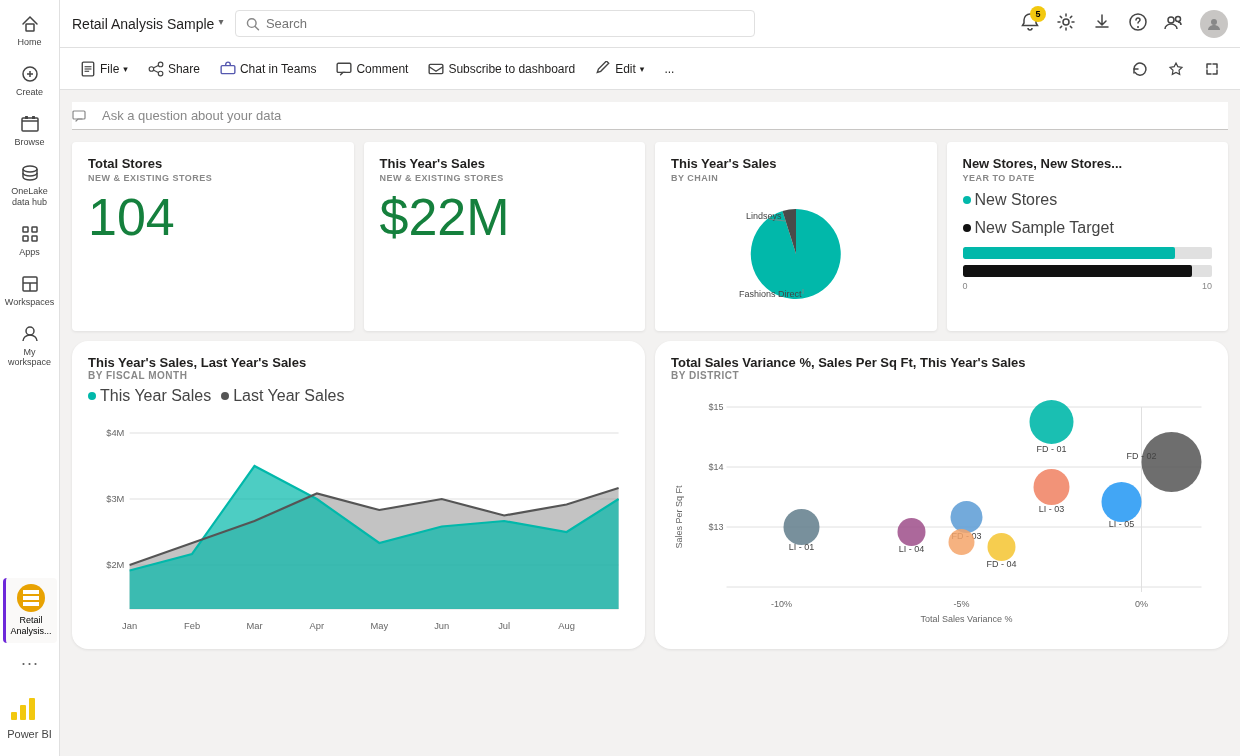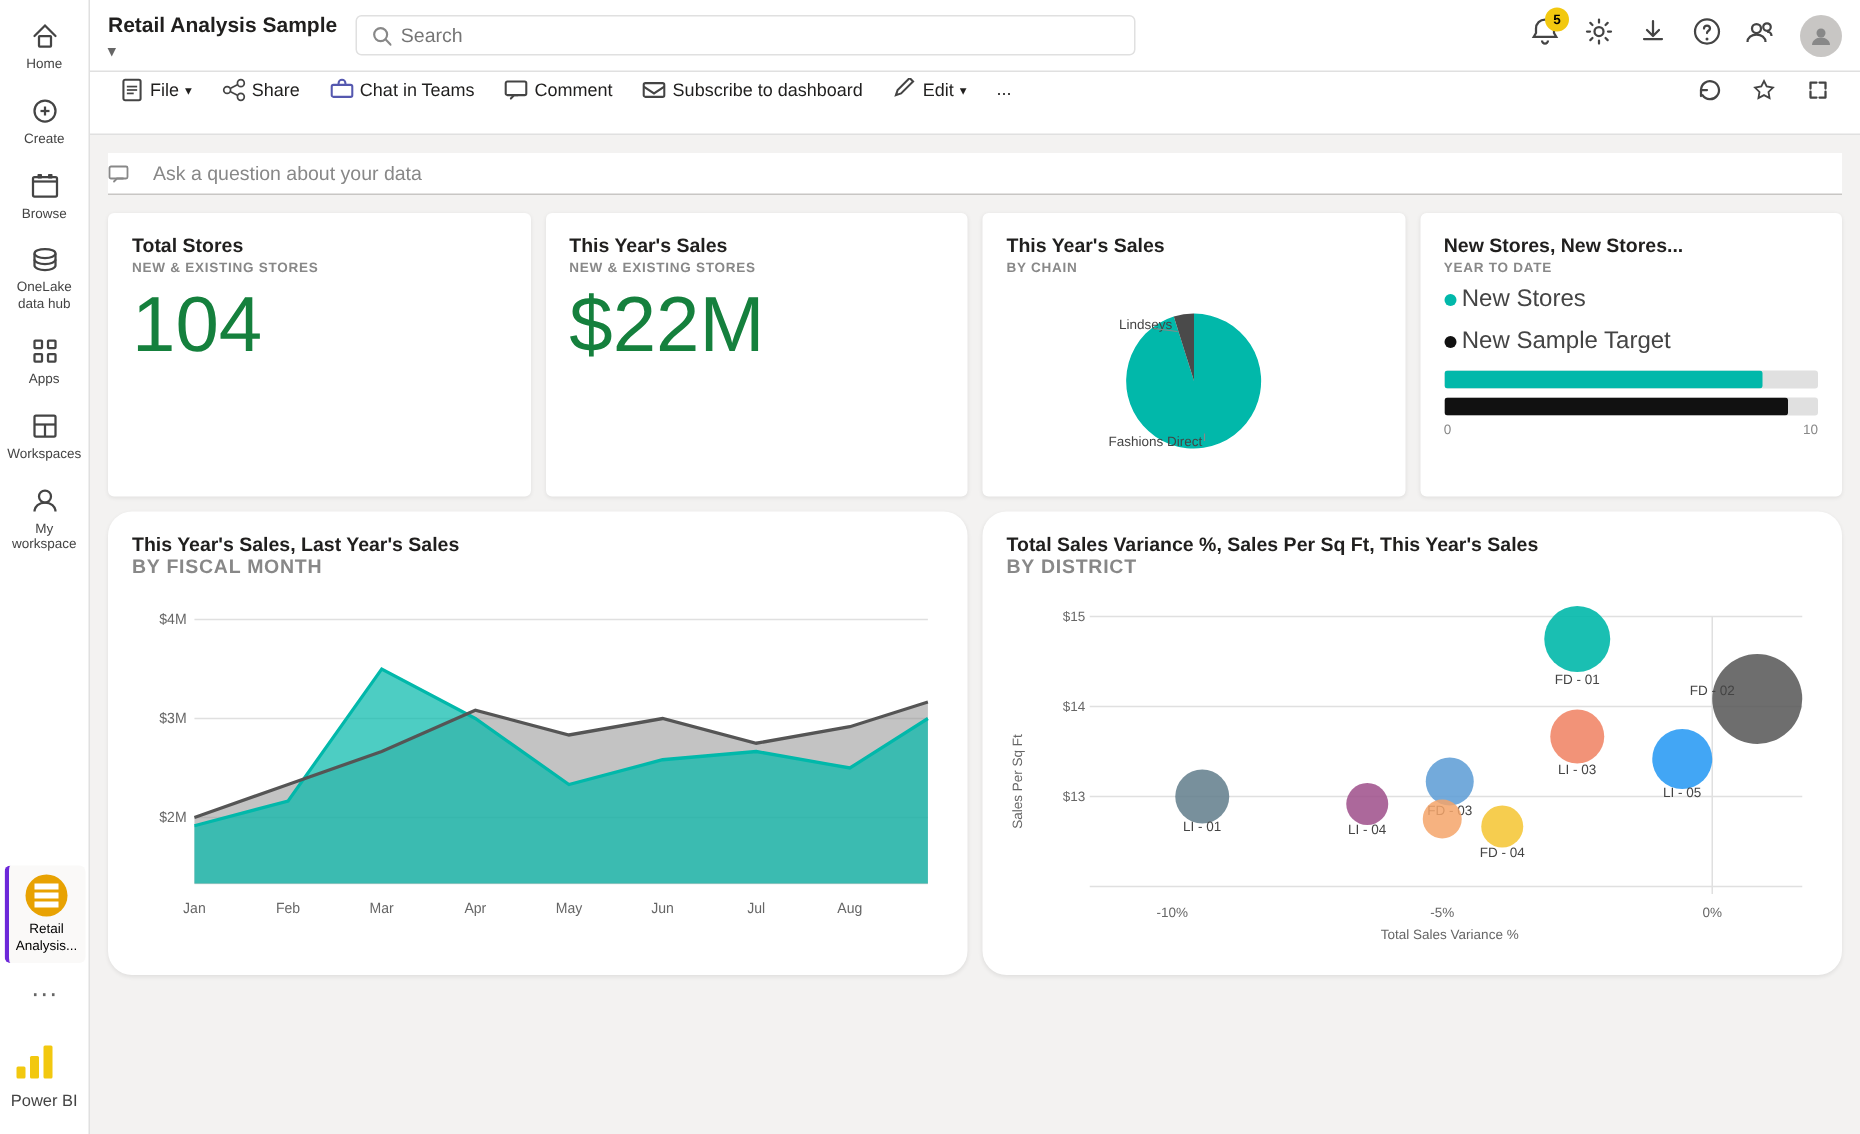--- a/index.html
+++ b/index.html
@@ -41,21 +41,21 @@
     
     .topbar {
       display: flex;
       align-items: center;
       background: #fff;
       border-bottom: 1px solid #e0e0e0;
       padding: 0 12px;
       height: 48px;
       gap: 12px;
     }
-    .topbar-title { font-size: 14px; font-weight: 700; color: #201f1e; display: flex; gap: 4px; flex-direction: column; }
+    .topbar-title { font-size: 14px; font-weight: 400; color: #201f1e; display: flex; gap: 4px; }
     .topbar-title .chevron { font-size: 10px; color: #666; }
     .search-box {
       flex: 1;
       max-width: 520px;
       border: 1px solid #e0e0e0;
       border-radius: 4px;
       padding: 5px 10px;
       display: flex;
       align-items: center;
       gap: 6px;
@@ -73,21 +73,21 @@
       width: 16px; height: 16px;
       font-size: 9px;
       display: flex; align-items: center; justify-content: center;
       font-weight: 700;
     }
     .avatar { width: 28px; height: 28px; border-radius: 50%; background: #c8c6c4; display: flex; align-items: center; justify-content: center; }
 
     
     .actionbar {
       display: flex;
-      align-items: flex-start;
+      align-items: center;
       background: #fff;
       border-bottom: 1px solid #e0e0e0;
       padding: 0 12px;
       height: 42px;
       gap: 4px;
     }
     .action-btn {
       display: flex; align-items: center; gap: 4px;
       padding: 4px 8px;
       border-radius: 4px;
@@ -153,21 +153,21 @@
       grid-template-columns: 1fr 1fr;
       gap: 10px;
     }
     .chart-card {
       background: #fff;
       border-radius: 16px;
       padding: 14px 16px;
       box-shadow: 0 1px 3px rgba(0,0,0,0.08);
     }
     .chart-title { font-size: 13px; font-weight: 600; color: #201f1e; }
-    .chart-subtitle { font-size: 13px; font-weight: 600; color: #888; text-transform: uppercase; letter-spacing: 0.5px; margin-bottom: 6px; }
+    .chart-subtitle { font-size: 10px; font-weight: 600; color: #888; text-transform: uppercase; letter-spacing: 0.5px; margin-bottom: 6px; }
 
     
     .area-chart { width: 100%; height: 220px; }
 
     
     .axis-label { font-size: 9px; fill: #666; }
     .grid-line { stroke: #e0e0e0; stroke-width: 1; }
   </style>
 </head>
 <body>
@@ -461,20 +461,30 @@
           </div>
         </div>
       </div>
     </div>
 
     <div class="charts-row">
 
       <div class="chart-card">
         <div class="chart-title">This Year's Sales, Last Year's Sales</div>
         <div class="chart-subtitle">BY FISCAL MONTH</div>
+        <div class="legend">
+          <div class="legend-item">
+            <div class="legend-dot" style="background:#01b8aa"></div>
+            <span>This Year Sales</span>
+          </div>
+          <div class="legend-item">
+            <div class="legend-dot" style="background:#555"></div>
+            <span>Last Year Sales</span>
+          </div>
+        </div>
         <svg class="area-chart" viewBox="0 0 520 200" preserveAspectRatio="none">
 
           <line x1="40" y1="20" x2="510" y2="20" class="grid-line"></line>
           <line x1="40" y1="80" x2="510" y2="80" class="grid-line"></line>
           <line x1="40" y1="140" x2="510" y2="140" class="grid-line"></line>
           <line x1="40" y1="180" x2="510" y2="180" class="grid-line"></line>
 
           <text x="35" y="23" text-anchor="end" class="axis-label">$4M</text>
           <text x="35" y="83" text-anchor="end" class="axis-label">$3M</text>
           <text x="35" y="143" text-anchor="end" class="axis-label">$2M</text>

